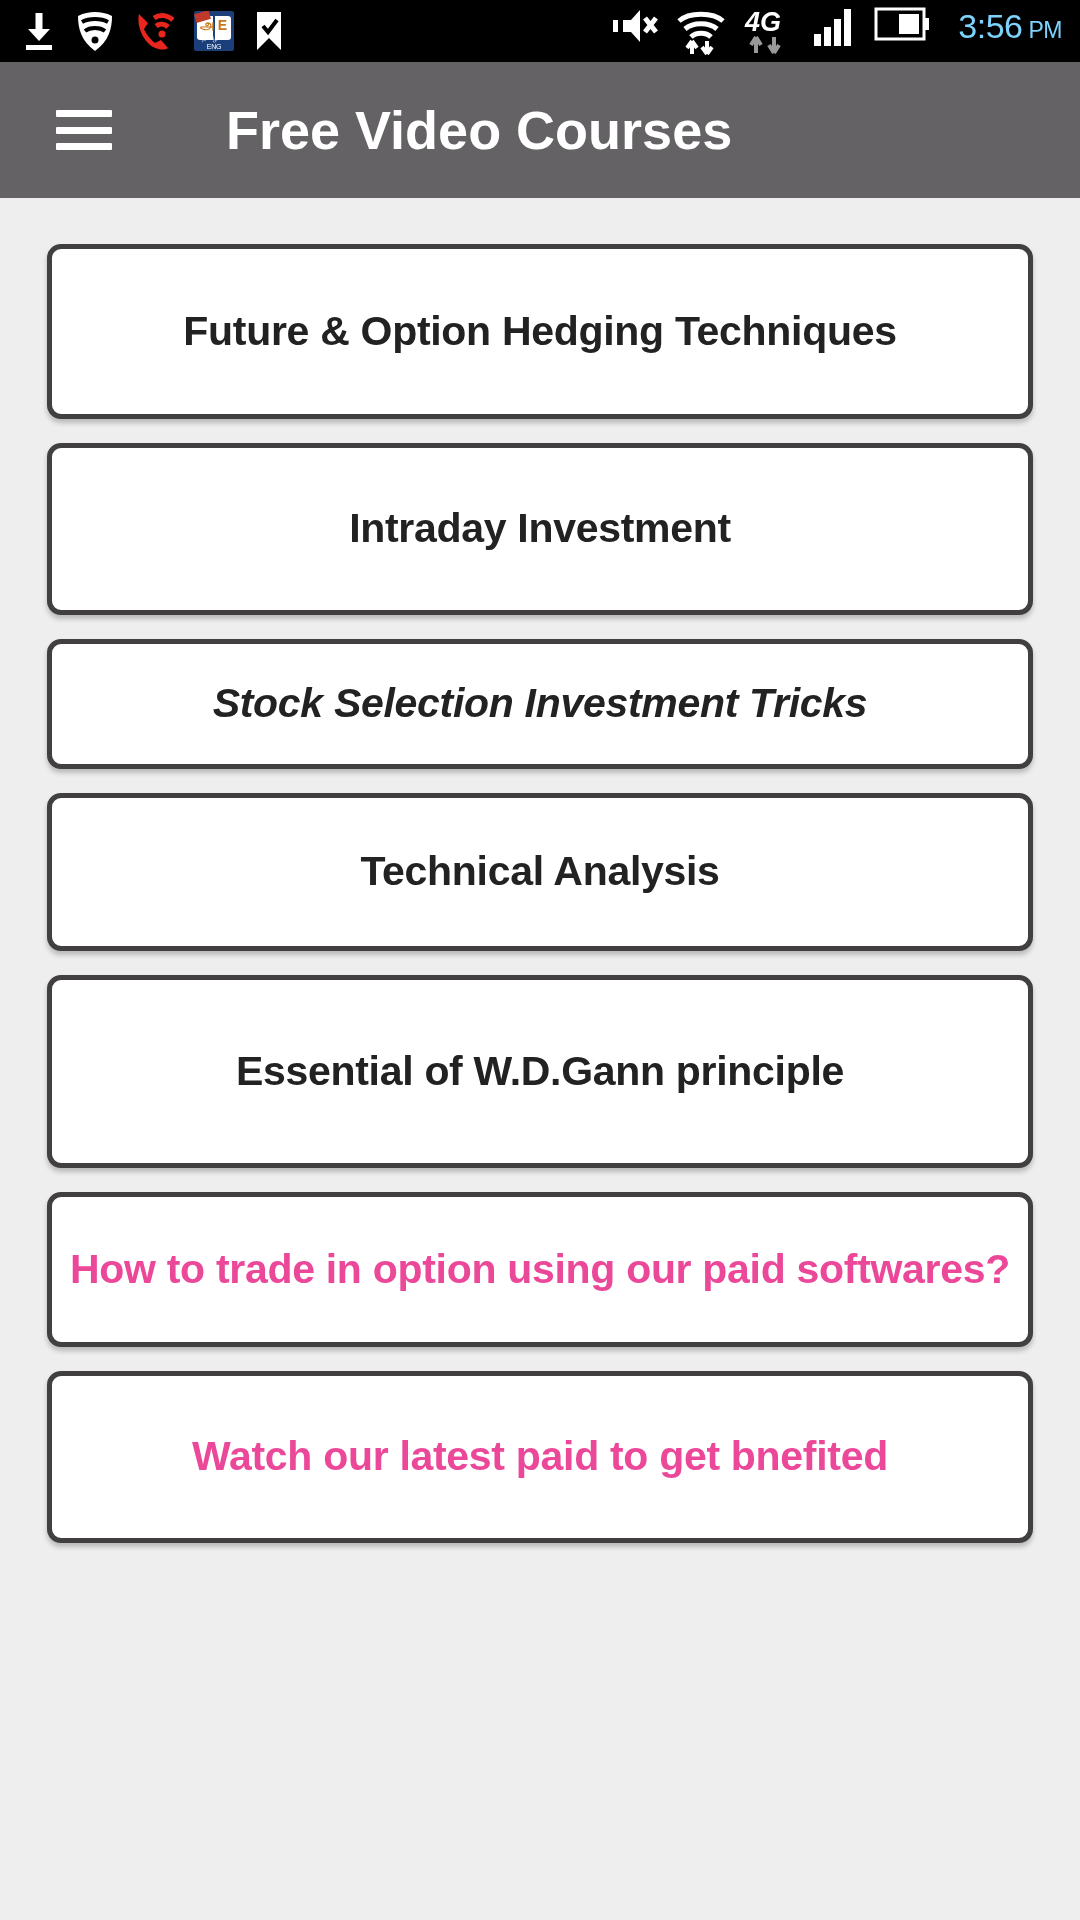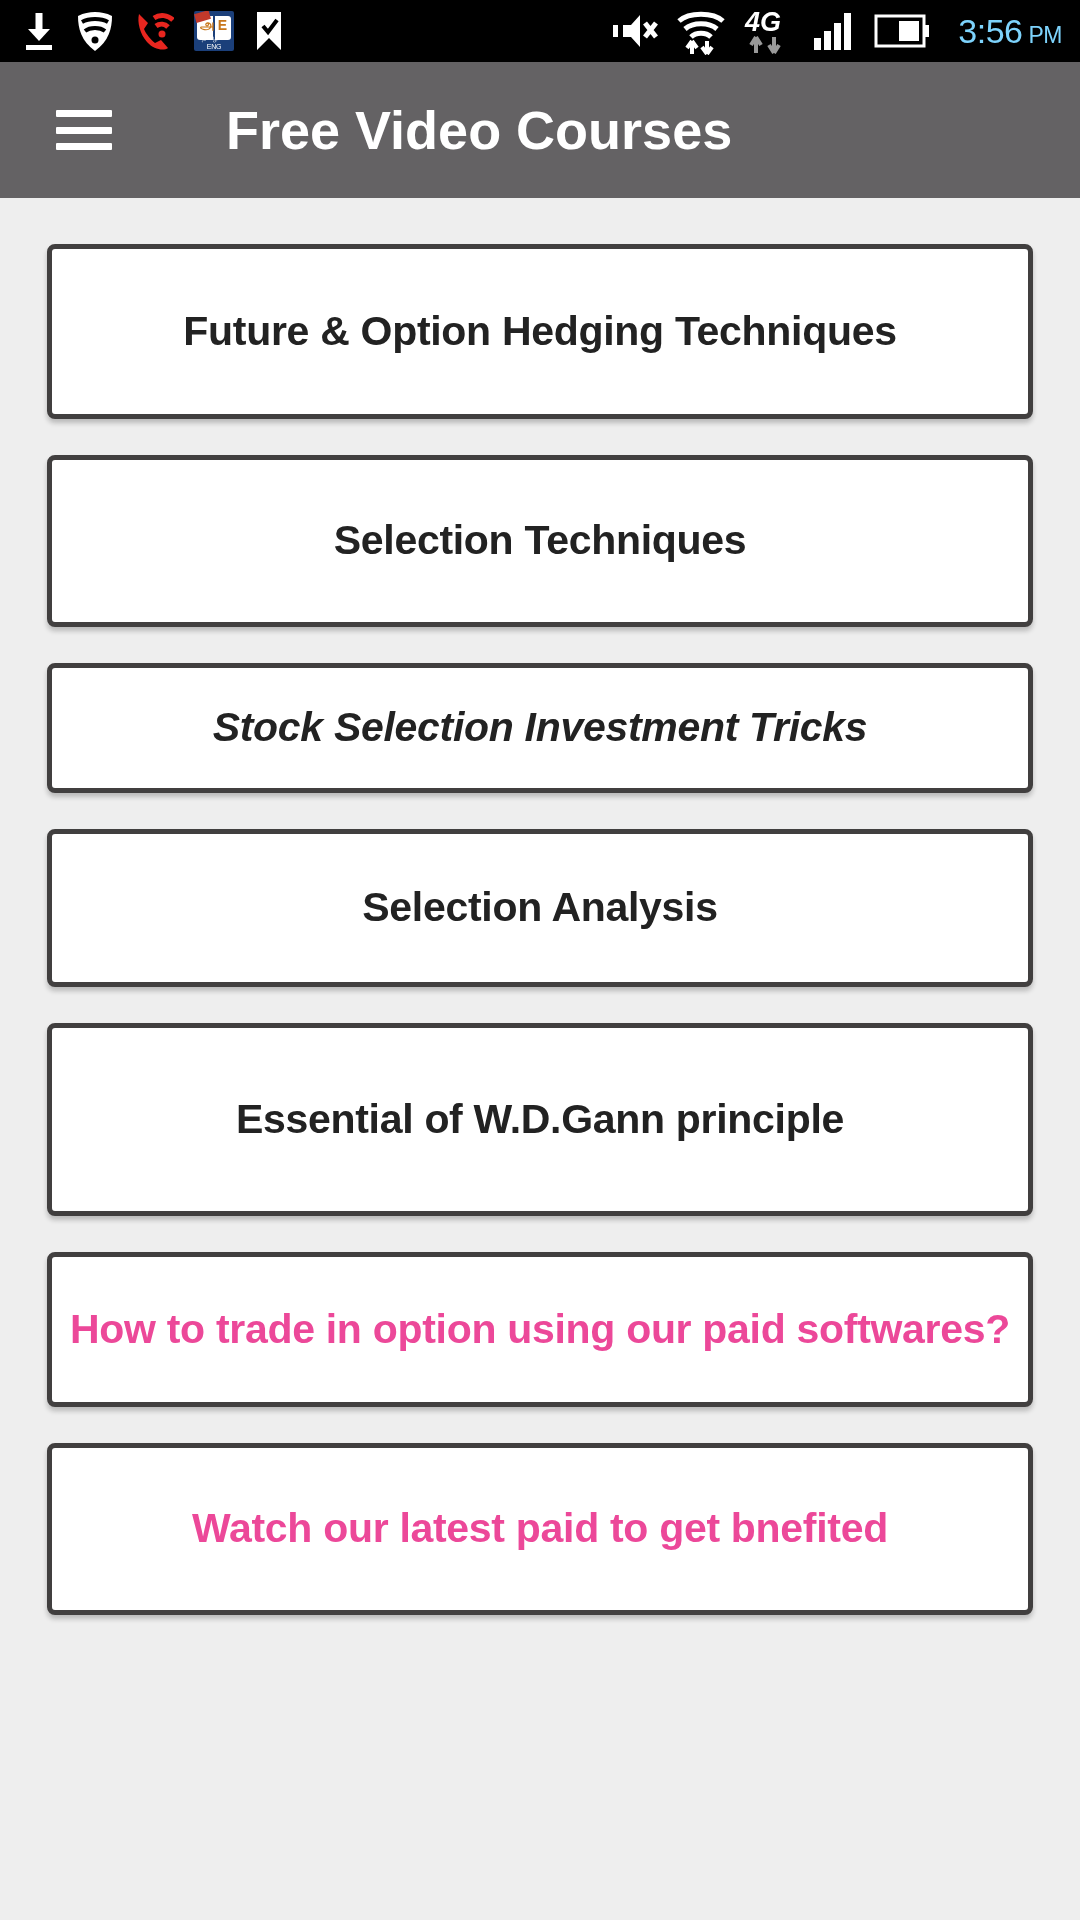--- a/index.html
+++ b/index.html
@@ -12,21 +12,21 @@
 
   
   .statusbar{
     position:relative;
     height:62px; width:100%;
     background:#000;
     display:flex; align-items:center;
     padding:0 18px 0 22px;
   }
   .sb-left{ display:flex; align-items:center; gap:20px; }
-  .sb-right{ display:flex; align-items:center; gap:18px; margin-left:auto; }
+  .sb-right{ display:flex; align-items:flex-start; gap:18px; margin-left:auto; }
   .sb-ico{ display:block; }
   .sb-time{
     color:#7dd3fc; font-size:34px; letter-spacing:-0.5px;
     margin-left:10px; font-family:"Liberation Sans", sans-serif;
   }
   .sb-ampm{ font-size:23px; margin-left:6px; }
 
   
   .dict{
     width:40px;height:40px;background:#1b3f7a;border-radius:2px;
@@ -60,26 +60,26 @@
   }
 
   
   .content{
     padding:46px 47px 0 47px;
     height:calc(1920px - 62px - 136px);
   }
   .card{
     background:#ffffff;
     border:5px solid #413f3f;
-    border-radius:8px;
+    border-radius:14px;
     box-shadow:0 4px 5px rgba(0,0,0,0.22);
     display:flex; align-items:center; justify-content:center;
     text-align:center;
     padding:0 12px;
-    margin-bottom:36px;
+    margin-bottom:24px;
     cursor:pointer;
   }
   .card-label{
     font-size:41px;
     font-weight:bold;
     color:#222222;
     line-height:1.2;
     letter-spacing:-0.3px;
     white-space:nowrap;
   }
@@ -184,29 +184,29 @@
   <div class="appbar-title">Free Video Courses</div>
 </div>
 
 <div class="content">
 
   <div class="card h1">
     <span class="card-label">Future &amp; Option Hedging Techniques</span>
   </div>
 
   <div class="card h2">
-    <span class="card-label">Selection Techniques</span>
+    <span class="card-label">Intraday Investment</span>
   </div>
 
   <div class="card h3">
     <span class="card-label">Stock Selection Investment Tricks</span>
   </div>
 
   <div class="card h4">
-    <span class="card-label">Selection Analysis</span>
+    <span class="card-label">Technical Analysis</span>
   </div>
 
   <div class="card h5">
     <span class="card-label">Essential of W.D.Gann principle</span>
   </div>
 
   <div class="card h6">
     <span class="card-label accent">How to trade in option using our paid softwares?</span>
   </div>
 

